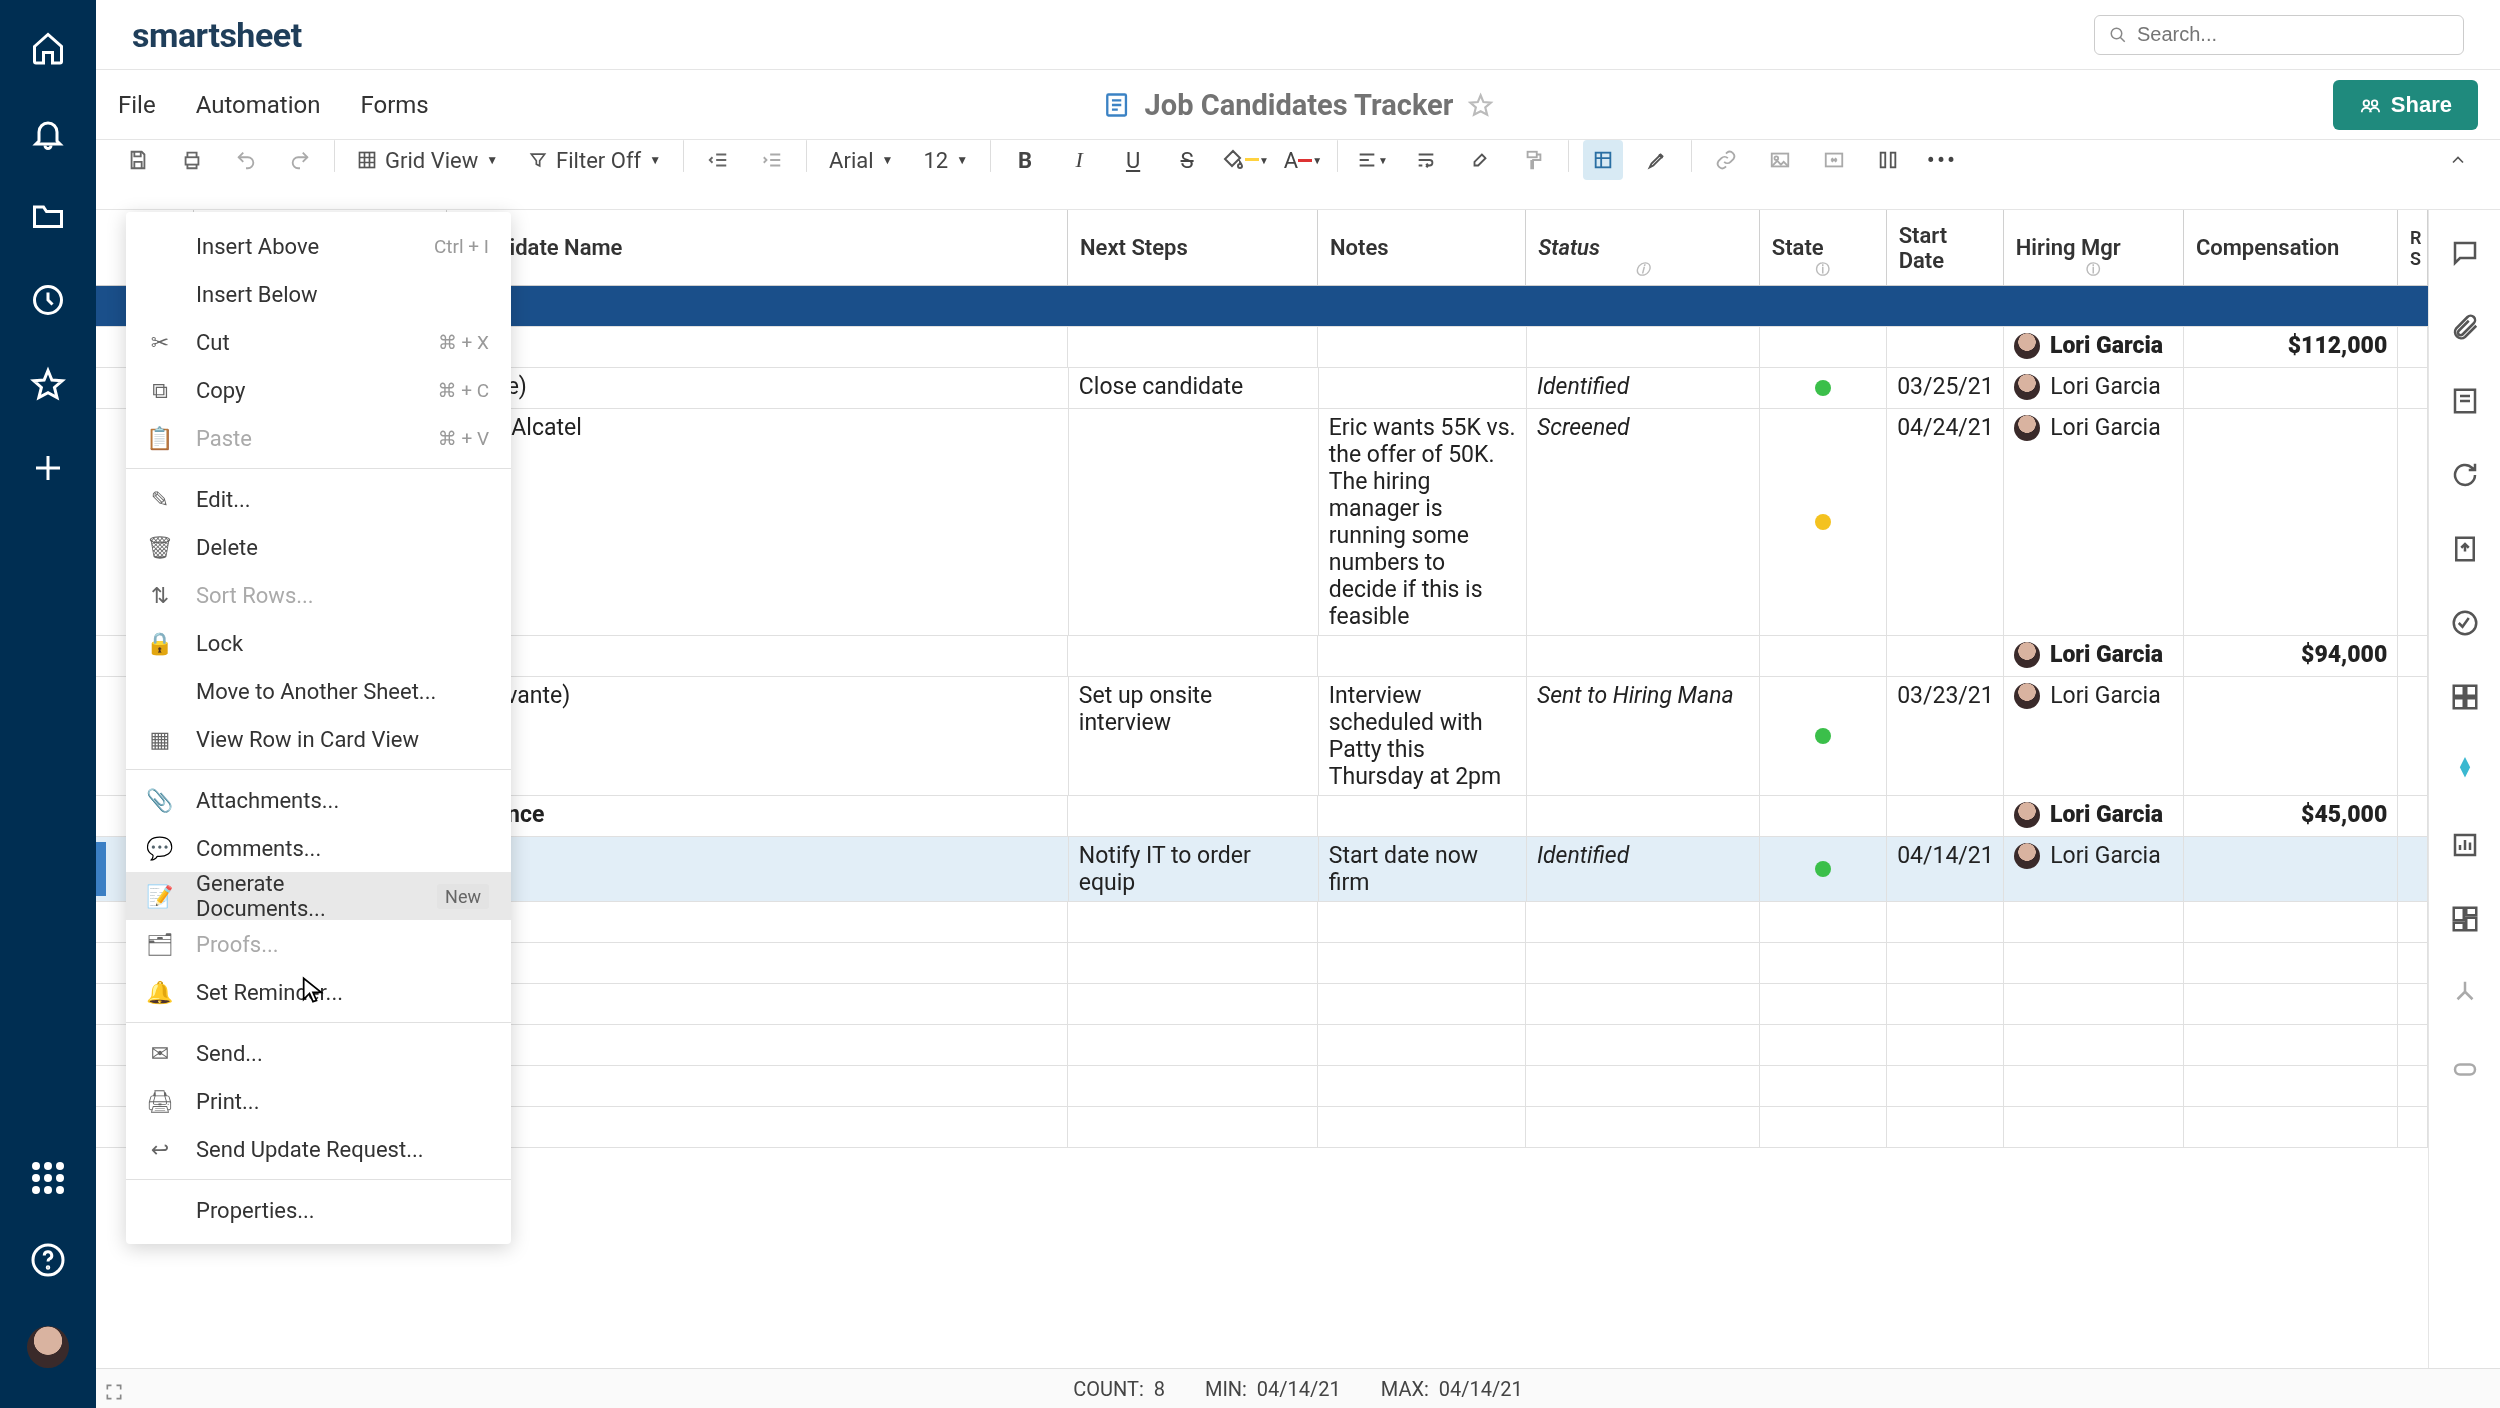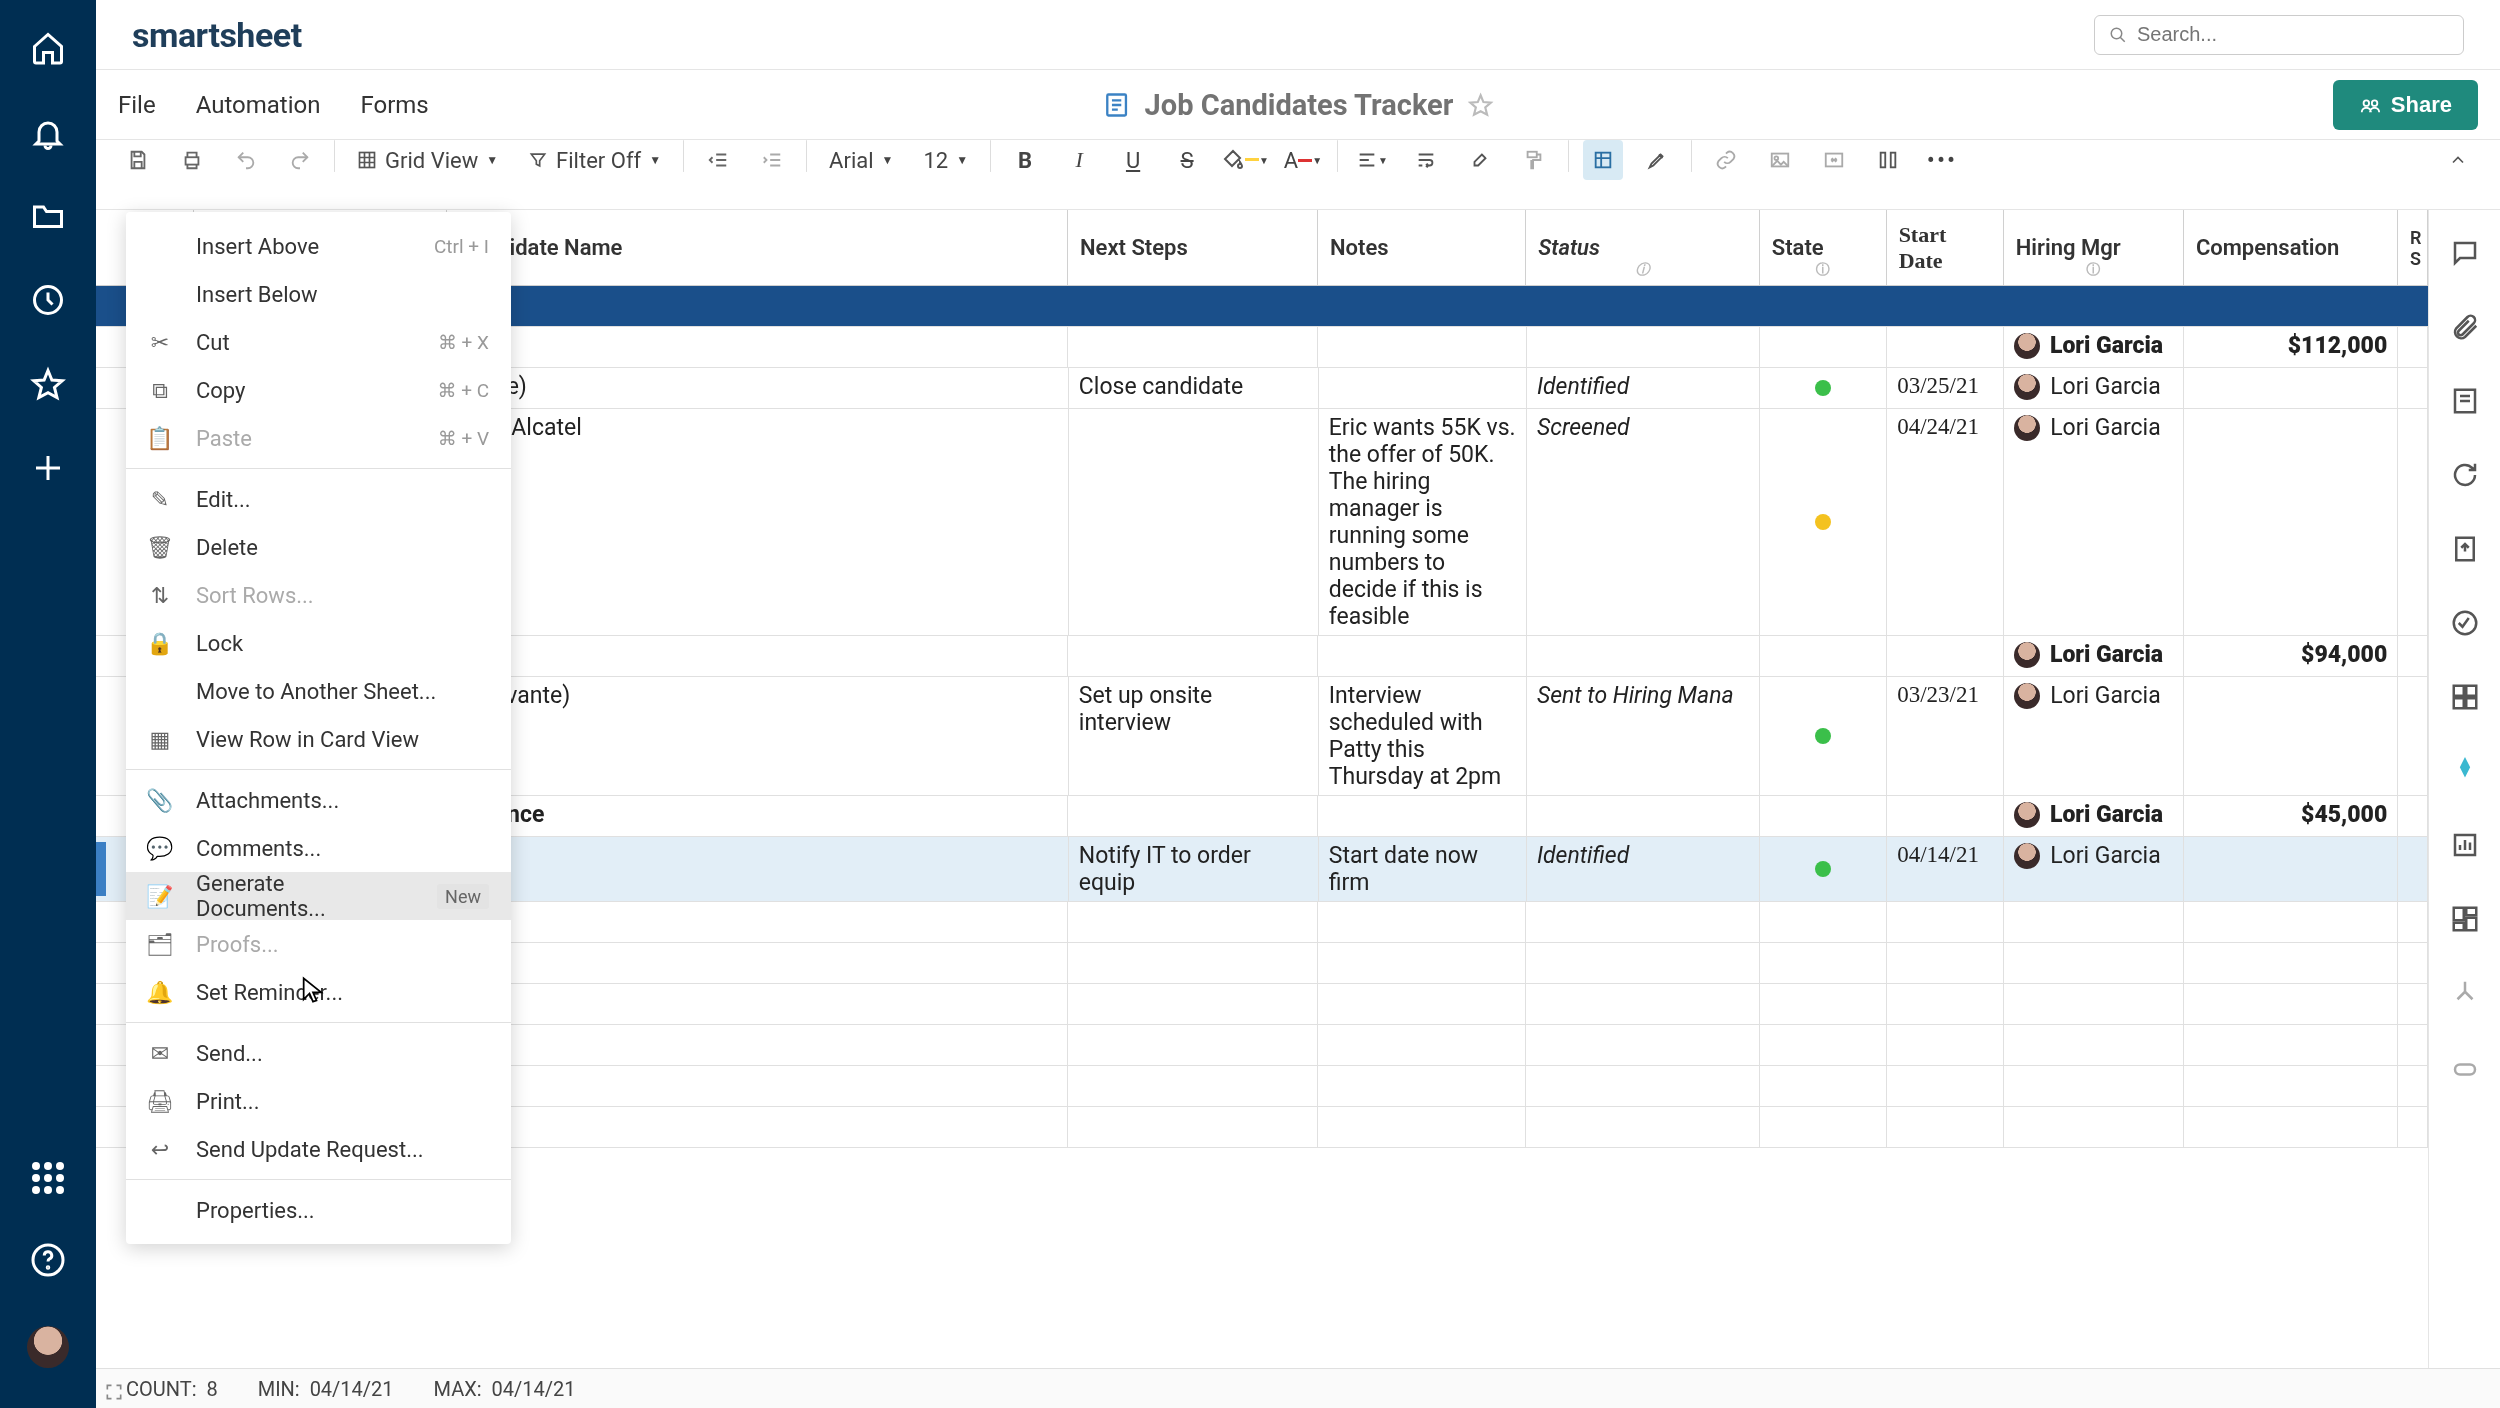--- a/index.html
+++ b/index.html
@@ -35,21 +35,21 @@
 .tb.text { gap:8px; padding:0 8px; font-size:22px; }
 .tb.active { background:#d8eaf4; }
 
 
 .sheet-wrap { flex:1; position:relative; }
 .grid { position:absolute; left:0; top:0; right:72px; bottom:40px; overflow:hidden; }
 .header-row { display:flex; border-bottom:1px solid #d0d0d0; background:#fff; height:76px; }
 .header-row .cell { border-right:1px solid #d0d0d0; padding:8px 12px; font-size:22px; font-weight:600; color:#333; display:flex; flex-direction:column; justify-content:center; position:relative; }
 .header-row .cell .info { position:absolute; bottom:6px; left:50%; transform:translateX(-50%); color:#bbb; font-size:14px; }
 
-.w-idx{width:100px;} .w-prim{width:260px;} .w-name{width:640px;} .w-next{width:257px;} .w-notes{width:214px;} .w-status{width:240px;font-style:italic;} .w-state{width:130px;} .w-date{width:120px;font-family:Liberation Serif, serif;} .w-mgr{width:185px;} .w-comp{width:220px;} .w-last{width:30px;}
+.w-idx{width:100px;} .w-prim{width:260px;} .w-name{width:640px;} .w-next{width:257px;} .w-notes{width:214px;} .w-status{width:240px;font-style:italic;} .w-state{width:130px;} .w-date{width:120px;} .w-mgr{width:185px;} .w-comp{width:220px;} .w-last{width:30px;}
 
 .rows .row { display:flex; border-bottom:1px solid #e0e0e0; min-height:41px; }
 .rows .row .cell { border-right:1px solid #e0e0e0; padding:5px 10px; font-size:23px; display:flex; align-items:flex-start; overflow:hidden; }
 .rows .row.section { background:#1a4f8a; color:#fff; font-weight:700; }
 .rows .row.section .cell{border-right-color:#1a4f8a;}
 .rows .row.subhdr { font-weight:700; }
 .rows .row.subhdr .cell.comp { font-weight:700; justify-content:flex-end; }
 .rows .row.selected { background:#e2eef7; }
 .collapse-toggle{color:#666;font-weight:bold;margin-right:6px;}
 .indent1{padding-left:24px !important;}
@@ -71,21 +71,21 @@
 .ctx .kbd{margin-left:auto;color:#999;font-size:19px;}
 .ctx .new-badge{margin-left:auto;background:#e3e3e3;color:#666;font-size:18px;padding:2px 8px;border-radius:3px;}
 .ctx hr{border:none;border-top:1px solid #e0e0e0;margin:6px 0;}
 .ctx .ic{width:24px;display:flex;justify-content:center;color:#666;}
 
 
 .right-rail{position:absolute;right:0;top:0;bottom:40px;width:72px;border-left:1px solid #e5e5e5;display:flex;flex-direction:column;align-items:center;padding-top:28px;gap:44px;color:#555;}
 .right-rail .ricon{width:30px;height:30px;cursor:pointer;}
 
 
-.status-bar{position:absolute;left:0;right:0;bottom:0;height:40px;border-top:1px solid #e0e0e0;display:flex;align-items:center;justify-content:flex-start;padding:0 30px;font-size:20px;color:#444;gap:40px;background:#fafafa;}
+.status-bar{position:absolute;left:0;right:0;bottom:0;height:40px;border-top:1px solid #e0e0e0;display:flex;align-items:center;justify-content:center;padding:0 30px;font-size:20px;color:#444;gap:40px;background:#fafafa;}
 .expand-corner{position:absolute;left:8px;bottom:6px;color:#888;}
 
 
 .cursor{position:absolute;z-index:60;pointer-events:none;}
 
 
 .tb.right{margin-left:auto;}
 
 svg{display:block;}
 </style>

